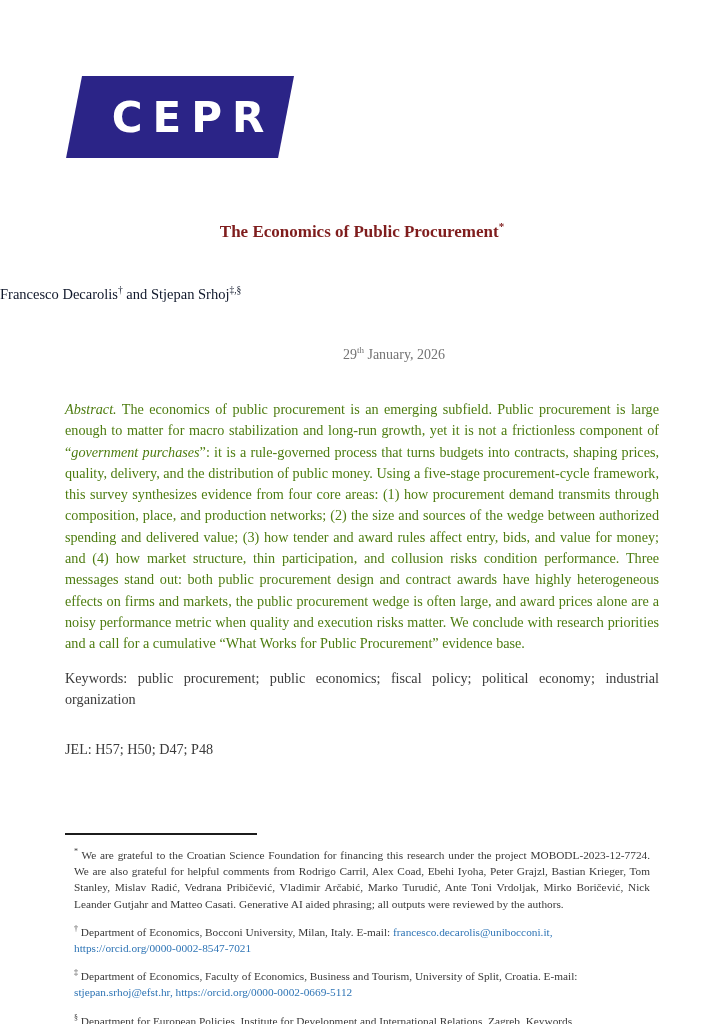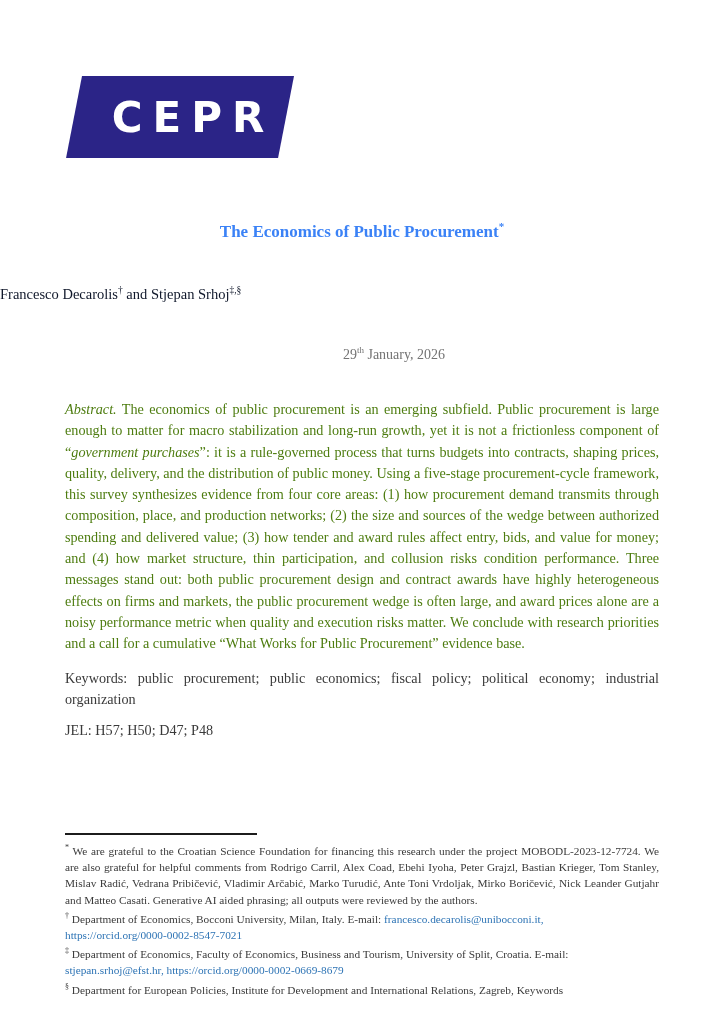--- a/index.html
+++ b/index.html
@@ -30,21 +30,21 @@
     font-size: 42px;
     letter-spacing: 10px;
     padding-left: 10px;
     box-sizing: border-box;
   }
 
   
   .title {
     position: absolute; top: 220px; left: 0; width: 100%;
     text-align: center;
-    font-size: 17px; font-weight: bold; color: #3b82f6;
+    font-size: 17px; font-weight: bold; color: #7f1d1d;
     margin: 0;
   }
   .title sup { font-size: 11px; }
   .authors {
     position: absolute; top: 285px; left: 0; width: 100%;
     font-size: 14.5px; color: #0f172a;
   }
   .authors sup { font-size: 9.5px; }
   .dateline {
     position: absolute; top: 345px; left: 0; width: 100%;
@@ -60,30 +60,30 @@
     font-size: 14.2px;
     line-height: 21.3px;
     color: #4d7c0f;
   }
   .keywords {
     margin: 13px 0 0 0;
     text-align: justify;
     font-size: 14.2px;
     line-height: 21.3px;
   }
-  .jel { margin: 10px 0 0 0; font-size: 14.2px; line-height: 21.3px; }
+  .jel { margin: 29px 0 0 0; font-size: 14.2px; line-height: 21.3px; }
 
   
   .footnotes {
     position: absolute; top: 833px; left: 65px; width: 594px;
     font-size: 11.3px; line-height: 16.3px; text-align: justify;
     color: #3a3a3a;
   }
   .fn-rule { width: 192px; height: 0; border-top: 2px solid #1c1c1c; margin: 0 0 5px 0; }
-  .footnotes p { margin: 0; }
+  .footnotes p { margin: 9px; }
   .footnotes sup { font-size: 8px; }
   .footnotes a { color: #2e74b5; cursor: pointer; }
 </style>
 </head>
 <body>
 
 <div class="page">
 
   <div class="logo-wrap">
     <div class="logo-bg"></div>
@@ -104,18 +104,18 @@
     <p class="jel">JEL: H57; H50; D47; P48</p>
   </div>
 
   <div class="footnotes">
     <div class="fn-rule"></div>
 
     <p><sup>*</sup><span> We are grateful to the Croatian Science Foundation for financing this research under the project MOBODL-2023-12-7724. We are also grateful for helpful comments from Rodrigo Carril, Alex Coad, Ebehi Iyoha, Peter Grajzl, Bastian Krieger, Tom Stanley, Mislav Radić, Vedrana Pribičević, Vladimir Arčabić, Marko Turudić, Ante Toni Vrdoljak, Mirko Boričević, Nick Leander Gutjahr and Matteo Casati. Generative AI aided phrasing; all outputs were reviewed by the authors.</span></p>
 
     <p><sup>†</sup><span> Department of Economics, Bocconi University, Milan, Italy. E-mail: </span><a>francesco.decarolis@unibocconi.it,</a><br><a>https://orcid.org/0000-0002-8547-7021</a></p>
 
-    <p><sup>‡</sup><span> Department of Economics, Faculty of Economics, Business and Tourism, University of Split, Croatia. E-mail: </span><br><a>stjepan.srhoj@efst.hr,</a><span> </span><a>https://orcid.org/0000-0002-0669-8679</a></p>
+    <p><sup>‡</sup><span> Department of Economics, Faculty of Economics, Business and Tourism, University of Split, Croatia. E-mail: </span><br><a>stjepan.srhoj@efst.hr,</a><span> </span><a>https://orcid.org/0000-0002-0669-5112</a></p>
 
     <p><sup>§</sup><span> Department for European Policies, Institute for Development and International Relations, Zagreb, Keywords</span></p>
   </div>
 
 </div>
 
 </body></html>

